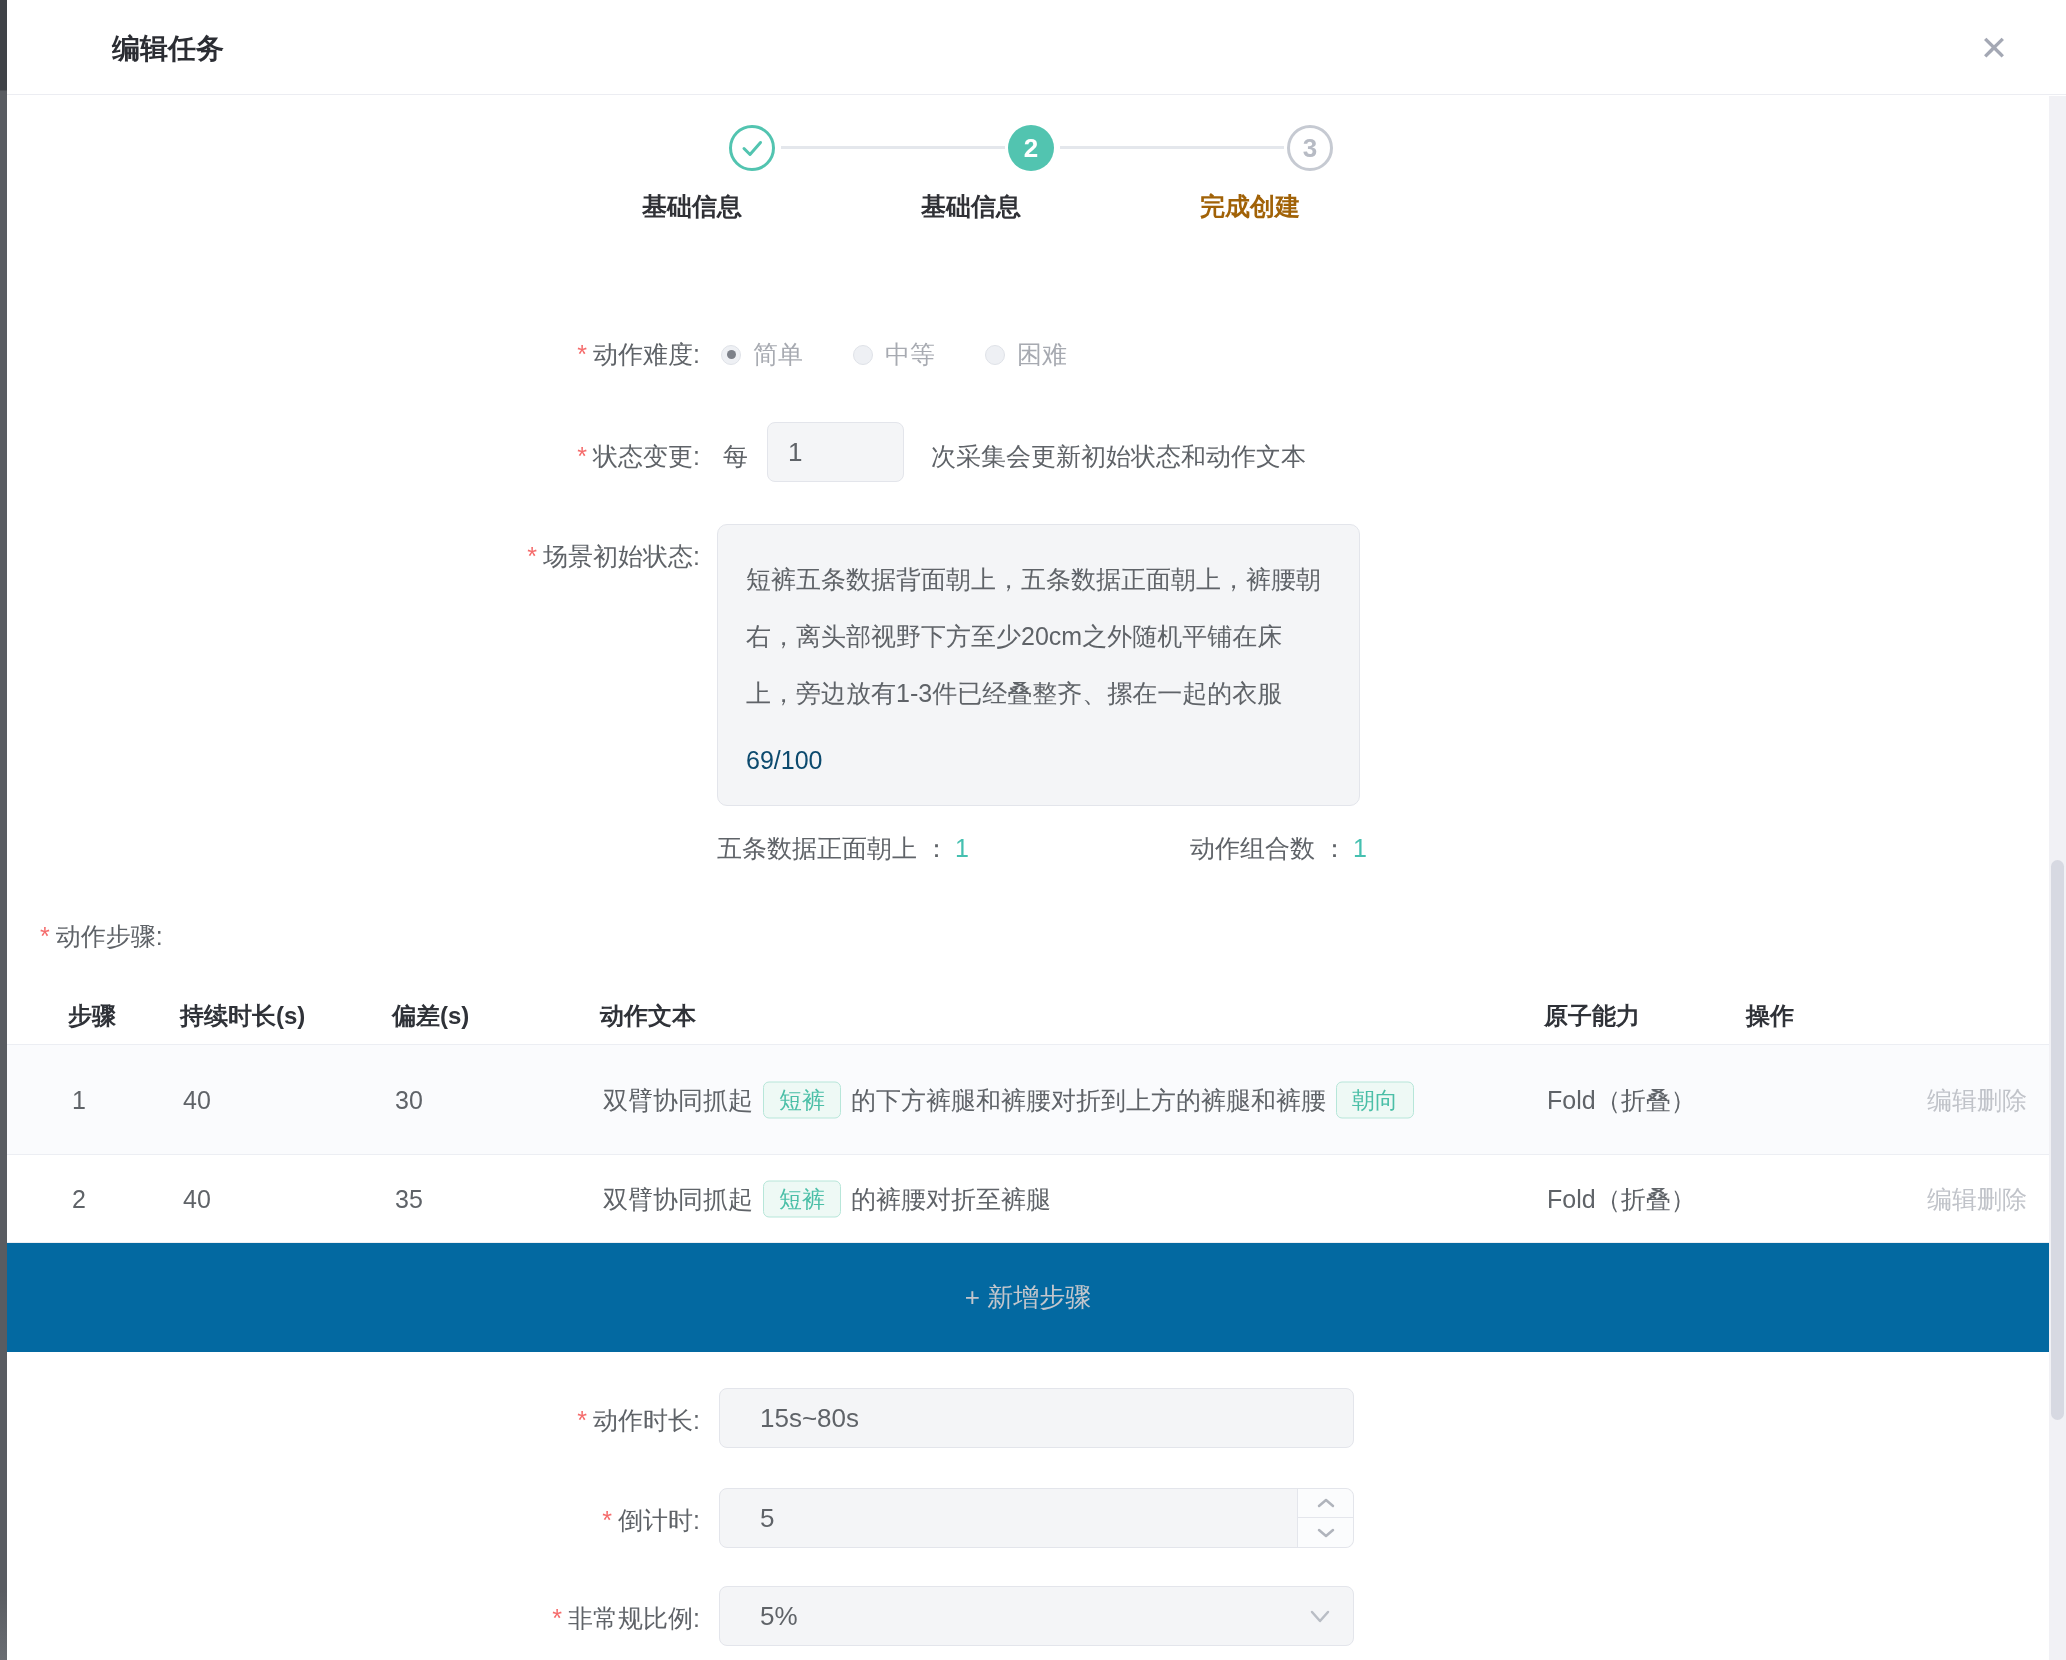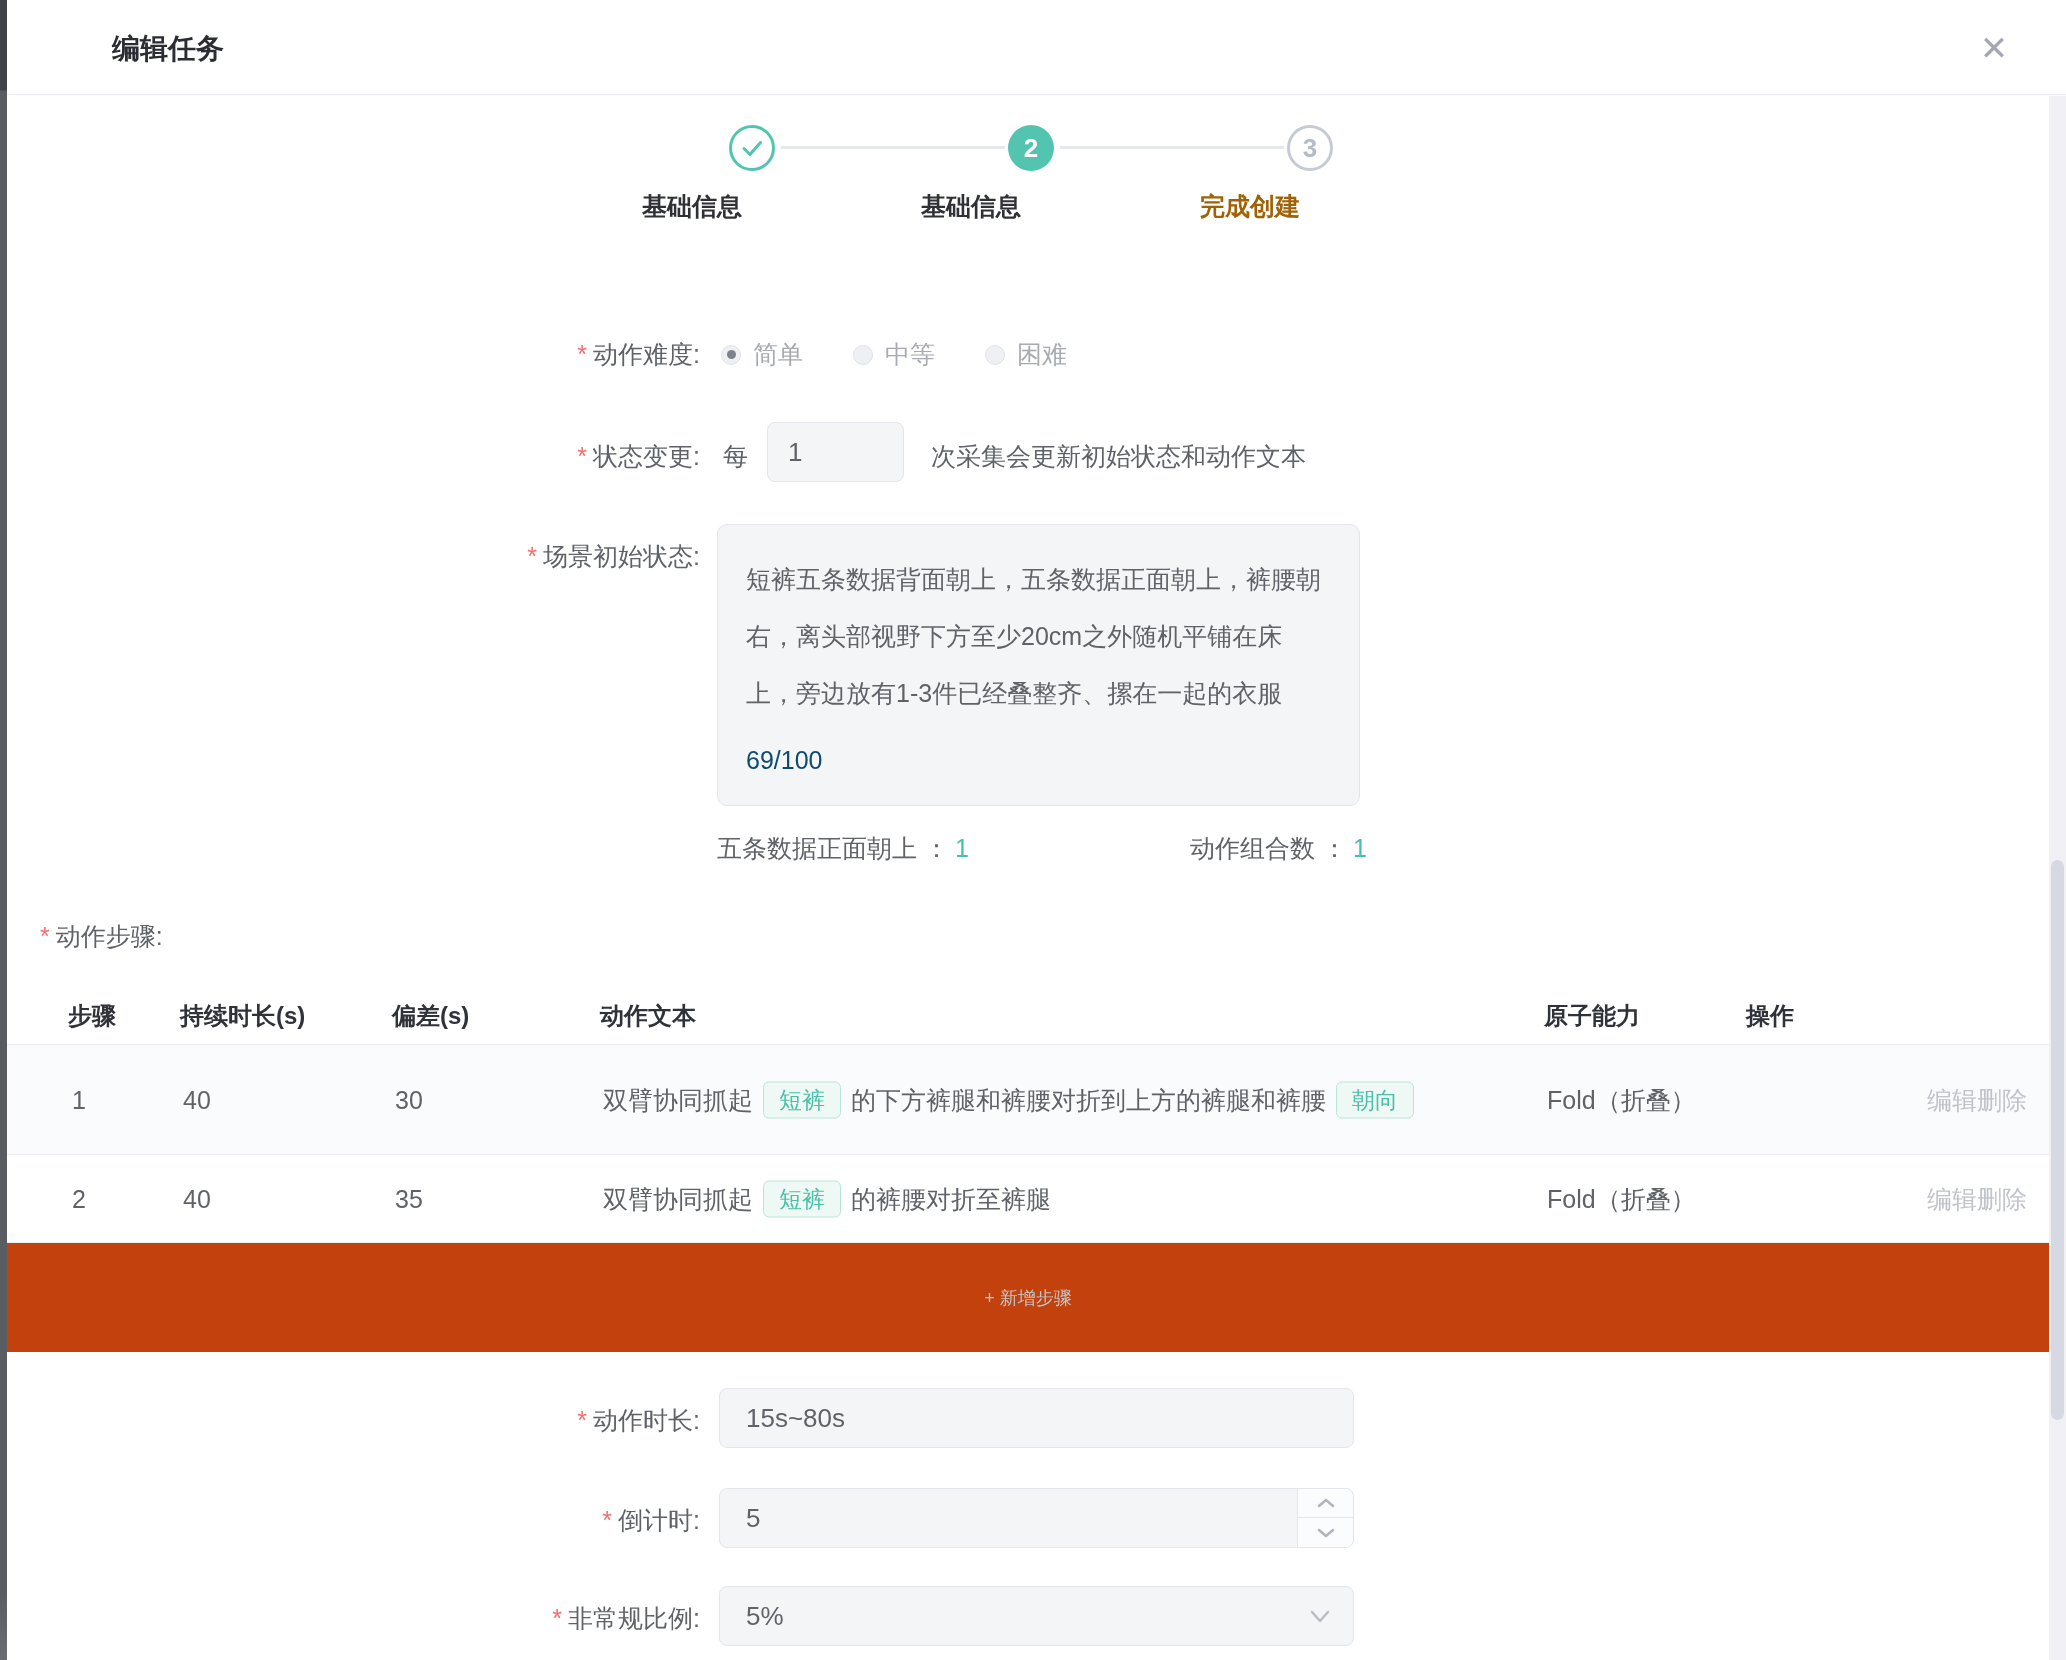--- a/index.html
+++ b/index.html
@@ -61,25 +61,25 @@
   .t-row { left:7px; width:2042px; }
   .t-row .cell { position:absolute; top:50%; transform:translateY(-50%); font-size:25px; color:#5f6368; }
   .row-1 { top:1045px; height:110px; background:#fafbfd; border-bottom:1px solid #eceef3; }
   .row-2 { top:1155px; height:88px; background:#fff; border-bottom:1px solid #eceef3; }
   .c-step { left:65px; } .c-dur { left:176px; } .c-dev { left:388px; }
   .c-text { left:596px; display:flex; align-items:center; white-space:nowrap; }
   .c-abil { left:1540px; } .c-ops { left:1920px; display:flex; }
   .op-link { color:#c0c3c9; font-size:25px; cursor:default; }
   .tag { font-size:23px; color:#4bbfa7; background:#eef9f5; border:1px solid #b7e6d9;
     border-radius:6px; padding:6px 15px; margin:0 10px; line-height:1; }
-  .add-band { left:7px; top:1243px; width:2042px; height:109px; background:#c2410c;
-    display:flex; align-items:center; justify-content:center; font-size:18px; color:#c3c6cc; }
-
-  
-  .wide-input { left:719px; width:635px; height:60px; line-height:58px; padding-left:26px; }
+  .add-band { left:7px; top:1243px; width:2042px; height:109px; background:#0369a1;
+    display:flex; align-items:center; justify-content:center; font-size:26px; color:#c3c6cc; }
+
+  
+  .wide-input { left:719px; width:635px; height:60px; line-height:58px; padding-left:40px; }
   .spinner { position:absolute; right:0; top:0; width:56px; height:58px; border-left:1px solid #e4e6ec;
     border-radius:0 8px 8px 0; overflow:hidden; background:#fbfcfd; }
   .spin-half { height:29px; display:flex; align-items:center; justify-content:center; }
   .spin-top { border-bottom:1px solid #e4e6ec; }
   .chev { stroke:#b0b4bc; stroke-width:2.5; fill:none; stroke-linecap:round; stroke-linejoin:round; }
   .select-arrow { position:absolute; right:20px; top:16px; }
 
   
   .scroll-track { left:2049px; top:96px; width:17px; height:1564px; background:#f1f1f5; }
   .scroll-thumb { left:2051px; top:860px; width:13px; height:560px; border-radius:7px; background:#d7d9e2; }

